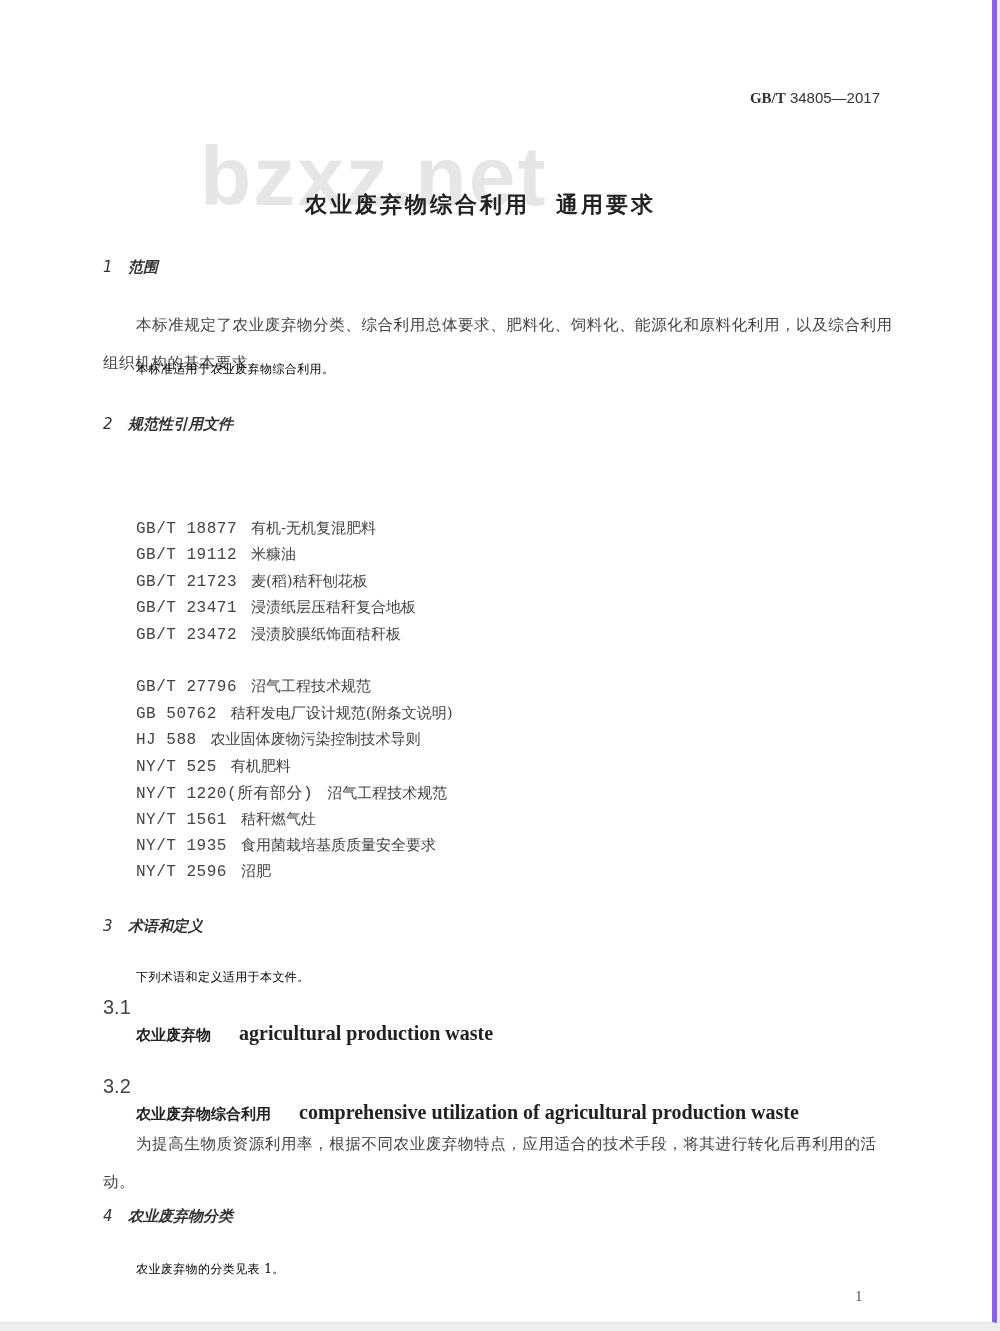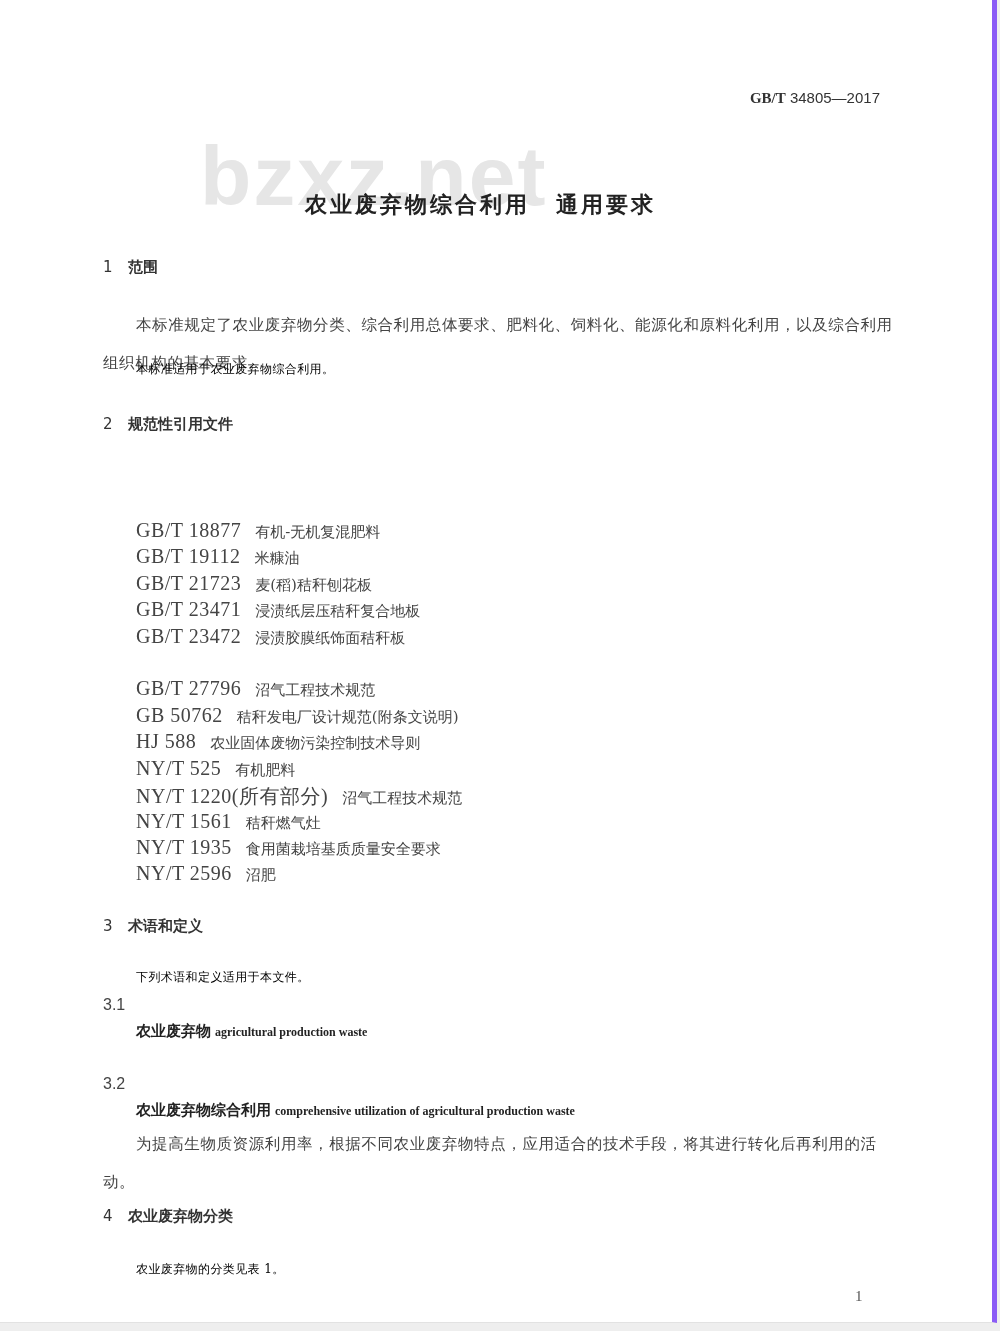--- a/index.html
+++ b/index.html
@@ -19,30 +19,30 @@
   .std-code b { font-family: "Liberation Serif", serif; font-weight: bold; }
   .watermark {
     left: 200px; top: 128px; font-size: 84px; font-weight: bold; color: #e6e6e6;
     font-family: "Liberation Sans", sans-serif; letter-spacing: 2px;
   }
   .title {
     left: 305px; top: 174px; font-size: 22px; color: #222; letter-spacing: 3px;
     font-family: "DejaVu Sans", sans-serif; font-weight: bold; margin-top: 16px;
   }
   .title .gap { display: inline-block; width: 26px; }
-  .heading { left: 103px; font-size: 15px; color: #333; font-weight: bold; font-family: "DejaVu Sans", sans-serif; }
+  .heading { left: 103px; font-size: 15px; color: #333; font-weight: bold; font-family: "DejaVu Sans", sans-serif; font-style: italic; }
   .heading .num { font-weight: normal; display: inline-block; width: 25px; }
   .para { left: 103px; width: 790px; font-size: 15.5px; line-height: 38px; color: #444; white-space: normal; letter-spacing: 0.6px; }
   .para .indent { display: inline-block; width: 33px; }
   .line { left: 136px; font-size: 12px; color: #000000; letter-spacing: 0.4px; }
   .ref { left: 136px; font-size: 15px; color: #444; }
-  .ref .code { font-family: Liberation Serif, serif; font-size: 20px; margin-right: 14px; letter-spacing: 0.5px; }
-  .clause-num { left: 103px; font-size: 16px; color: #444; font-family: "Liberation Sans", sans-serif; }
+  .ref .code { font-family: Liberation Mono, monospace; font-size: 16px; margin-right: 14px; letter-spacing: 0.5px; }
+  .clause-num { left: 103px; font-size: 20px; color: #444; font-family: "Liberation Sans", sans-serif; }
   .term { left: 136px; font-size: 15px; color: #222; font-weight: bold; font-family: "DejaVu Sans", sans-serif; }
-  .term .en { font-family: "Liberation Serif", serif; font-size: 12px; margin-left: 4px; }
+  .term .en { font-family: "Liberation Serif", serif; font-size: 20px; margin-left: 28px; }
   .pagenum { left: 855px; top: 1288px; font-size: 15px; color: #555; font-family: "Liberation Serif", serif; }
 </style>
 </head>
 <body>
 
 <div class="page">
 
   <div class="abs std-code"><b>GB/T</b> <span>34805—2017</span></div>
 
   <div class="abs watermark">bzxz.net</div>

